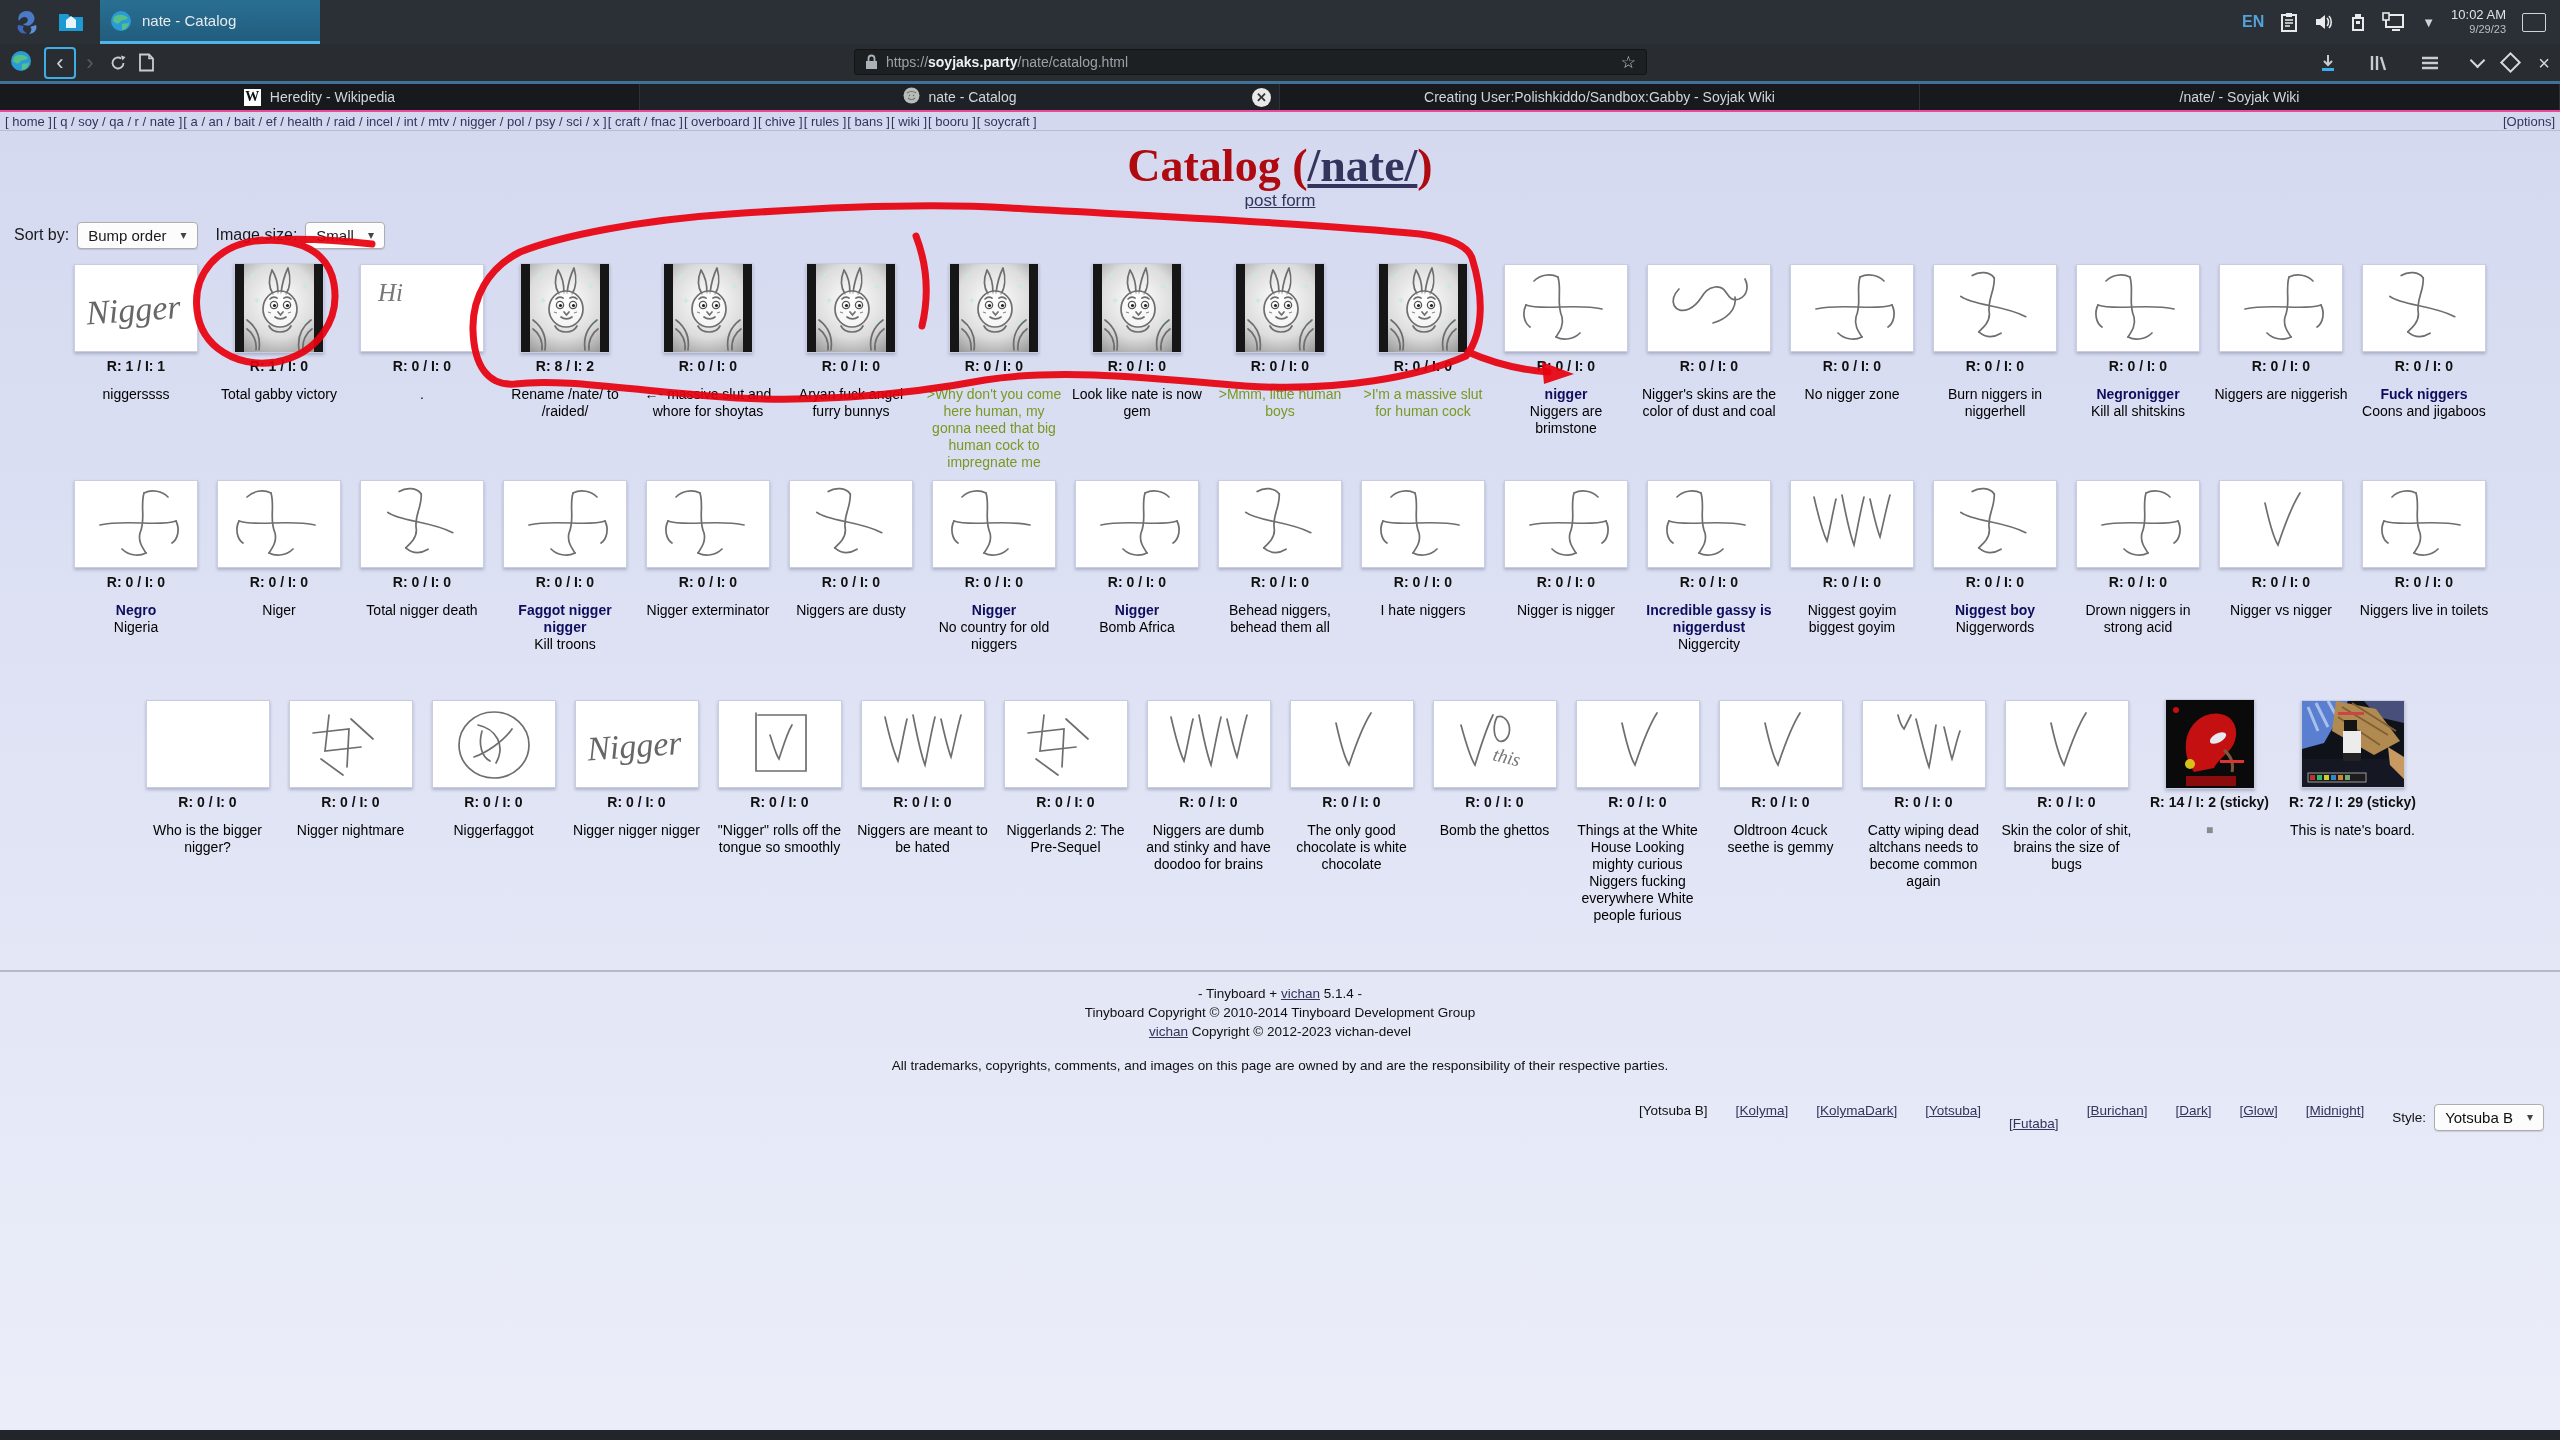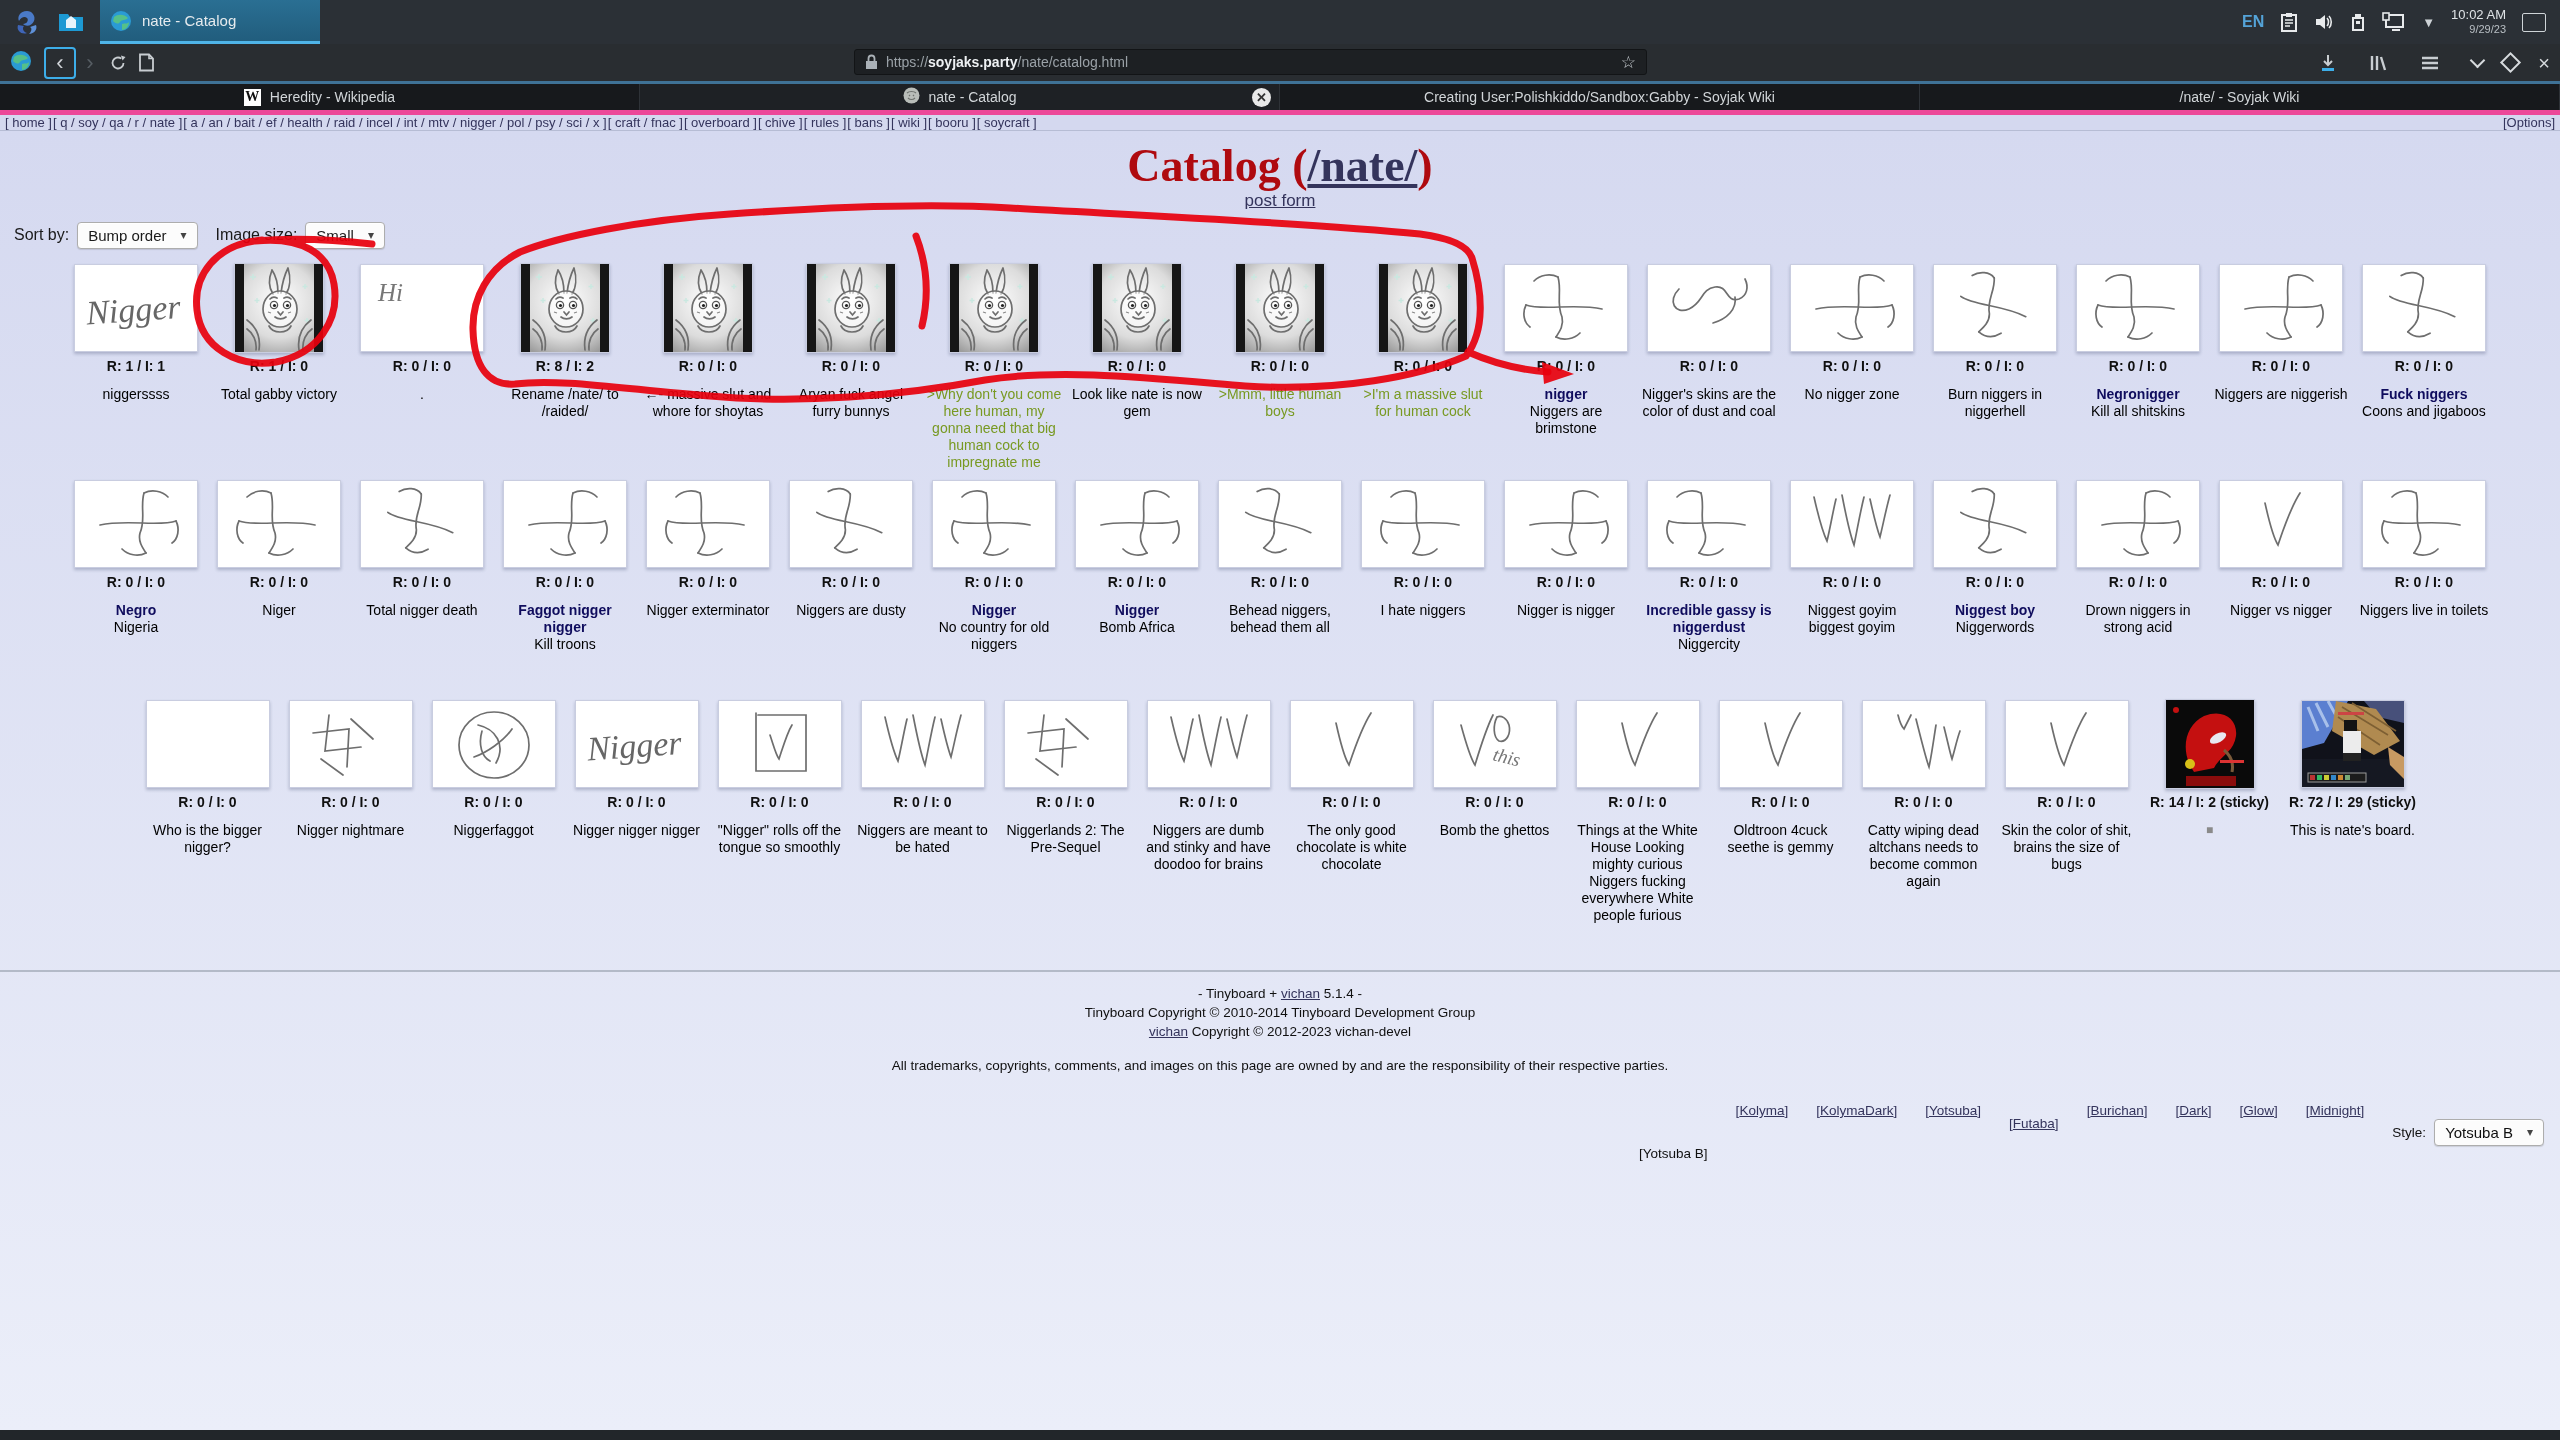--- a/index.html
+++ b/index.html
@@ -34,21 +34,21 @@
   
   .tabstrip{position:absolute;top:84px;left:0;right:0;height:26px;background:#17191c;display:flex;z-index:8;}
   .tab{flex:1 1 0;display:flex;align-items:center;justify-content:center;gap:9px;color:#d2d6d9;font-size:14px;
     border-right:1px solid #2e3237;position:relative;white-space:nowrap;overflow:hidden;}
   .tab.active{background:#1e2125;}
   .tab .wicon{width:17px;height:17px;background:#fff;color:#111;font-family:"Liberation Serif",serif;font-weight:bold;
     font-size:14px;display:flex;align-items:center;justify-content:center;}
   .tabclose{position:absolute;right:8px;width:19px;height:19px;border-radius:50%;background:#e9e9e9;color:#333;
     display:flex;align-items:center;justify-content:center;font-size:13px;font-weight:bold;}
   
-  .boardnav{position:absolute;top:110px;left:0;right:0;height:21px;background:#d4d8ef;border-top:5px solid #ec4899;
+  .boardnav{position:absolute;top:110px;left:0;right:0;height:21px;background:#d4d8ef;border-top:2px solid #ec4899;
     border-bottom:1px solid #b6bcd4;display:flex;align-items:center;font-size:13px;color:#34345c;padding:5px 5px;box-sizing:border-box;z-index:8;}
   .navgroup{margin-right:1px;white-space:nowrap;}
   .options{margin-left:auto;}
   
   .content{position:absolute;top:131px;bottom:10px;left:0;right:0;background:linear-gradient(#d5d9f0,#ebeef9);overflow:hidden;}
   h1.cat-title{margin:12px 0 0;text-align:center;font-family:"Liberation Serif",serif;font-size:46px;line-height:46px;
     color:#af0a0f;font-weight:bold;}
   h1.cat-title a{color:#34345c;text-decoration:underline;}
   .postform{text-align:center;font-size:17px;margin-top:2px;}
   .postform a{color:#34345c;text-decoration:underline;}
@@ -1134,21 +1134,21 @@
 
   <hr class="rule">
   <div class="footer">
     <div><span>- Tinyboard + </span><a>vichan</a><span> 5.1.4 -</span></div>
     <div>Tinyboard Copyright © 2010-2014 Tinyboard Development Group</div>
     <div><a>vichan</a><span> Copyright © 2012-2023 vichan-devel</span></div>
     <div class="legal">All trademarks, copyrights, comments, and images on this page are owned by and are the responsibility of their respective parties.</div>
   </div>
   <div class="stylebar">
     <span id="stylelinks" style="display:flex;gap:28px;">
-        <a class="current" style="text-decoration: none; color: rgb(16, 16, 16); margin-top: 43px;">[<span style="text-decoration: none;">Yotsuba B</span>]</a>
+        <a class="current" style="text-decoration: none; color: rgb(16, 16, 16);">[<span style="text-decoration: none;">Yotsuba B</span>]</a>
         <a class="" style="text-decoration: none; color: rgb(52, 52, 92);">[<span style="text-decoration: underline;">Kolyma</span>]</a>
         <a class="" style="text-decoration: none; color: rgb(52, 52, 92);">[<span style="text-decoration: underline;">KolymaDark</span>]</a>
         <a class="" style="text-decoration: none; color: rgb(52, 52, 92);">[<span style="text-decoration: underline;">Yotsuba</span>]</a>
         <a class="" style="text-decoration: none; color: rgb(52, 52, 92); margin-top: 13px;">[<span style="text-decoration: underline;">Futaba</span>]</a>
         <a class="" style="text-decoration: none; color: rgb(52, 52, 92);">[<span style="text-decoration: underline;">Burichan</span>]</a>
         <a class="" style="text-decoration: none; color: rgb(52, 52, 92);">[<span style="text-decoration: underline;">Dark</span>]</a>
         <a class="" style="text-decoration: none; color: rgb(52, 52, 92);">[<span style="text-decoration: underline;">Glow</span>]</a>
         <a class="" style="text-decoration: none; color: rgb(52, 52, 92);">[<span style="text-decoration: underline;">Midnight</span>]</a>
       </span>
     <span class="style-sel-wrap">

